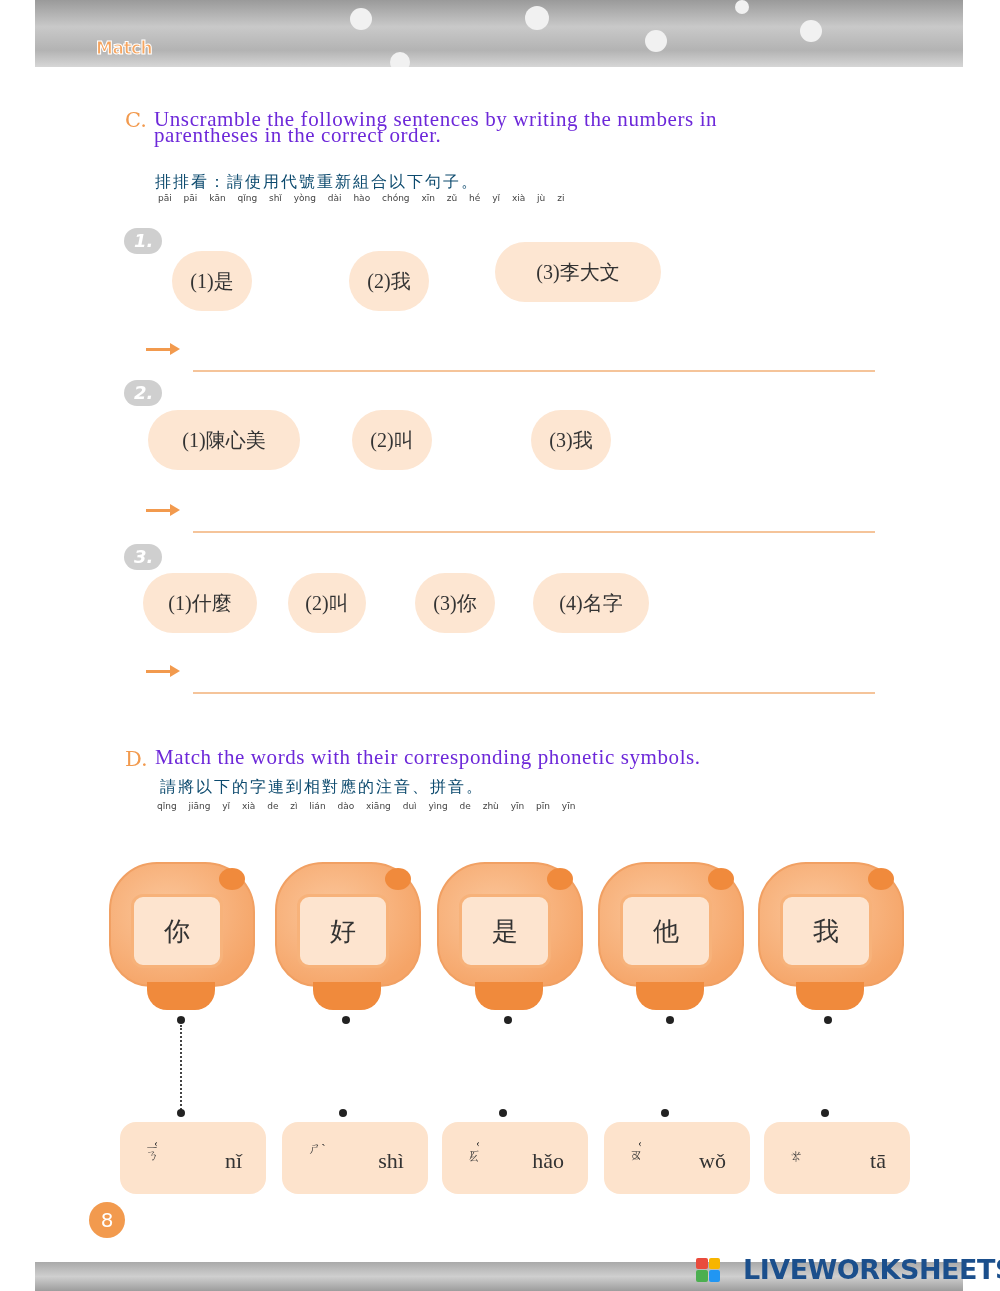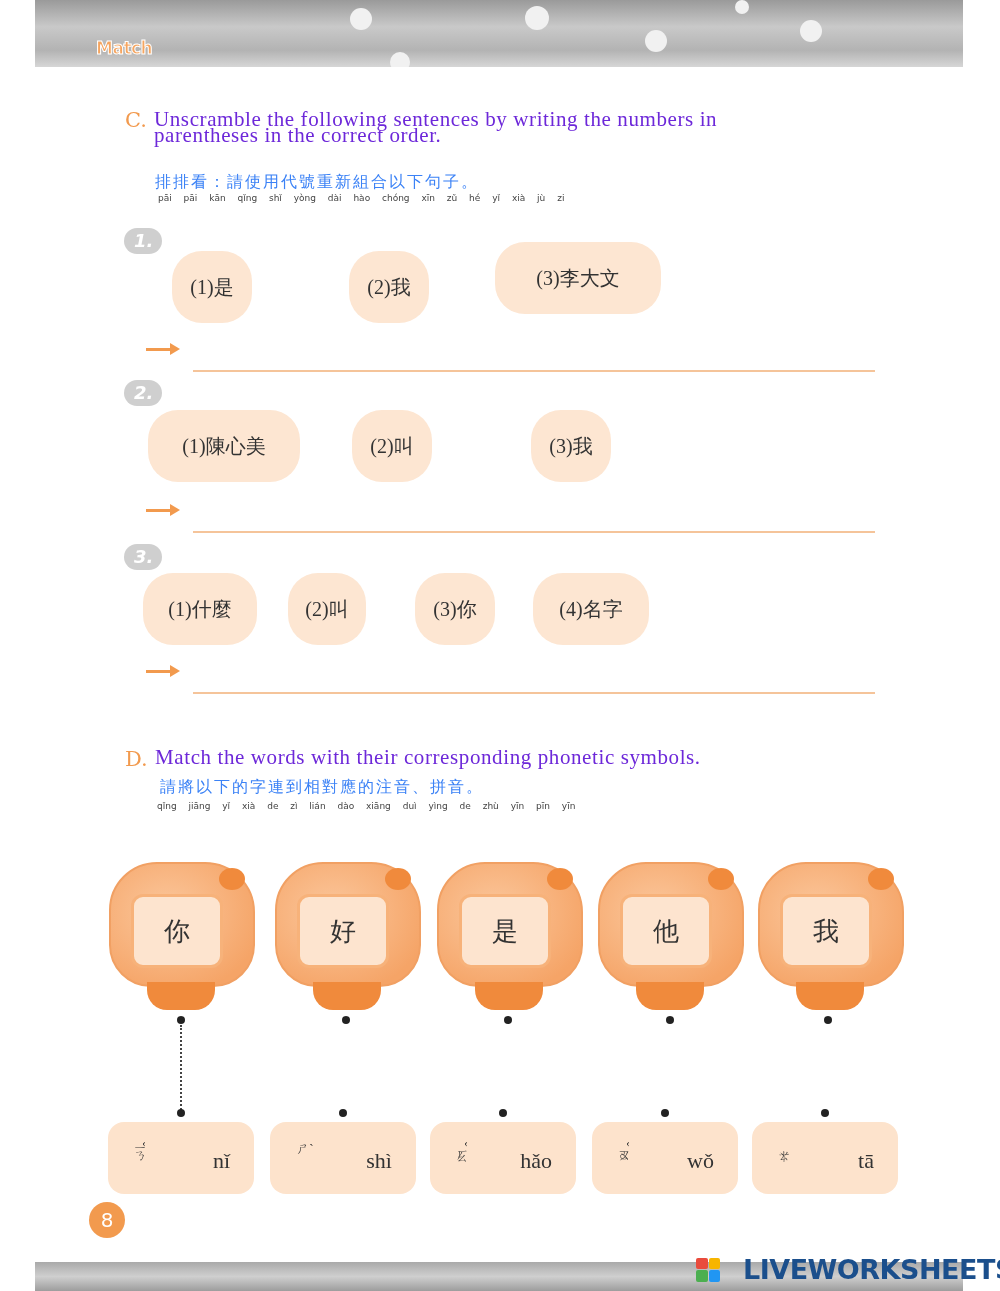--- a/index.html
+++ b/index.html
@@ -7,41 +7,41 @@
   body{position:relative;font-family:"DejaVu Serif",serif;color:#3a3a3a;}
   .top-banner{position:absolute;left:35px;top:0;width:928px;height:67px;
     background:linear-gradient(180deg,#9a9a9a 0%,#c9c9c9 40%,#b3b3b3 75%,#d6d6d6 100%);overflow:hidden;}
   .top-banner .dot{position:absolute;border-radius:50%;background:#f1f1f1;}
   .hello{position:absolute;left:96px;top:38px;font-family:"DejaVu Sans",sans-serif;font-weight:bold;
     font-size:17px;color:#f6a55f;-webkit-text-stroke:1px #fff;letter-spacing:-0.5px;}
   .bottom-banner{position:absolute;left:35px;top:1262px;width:928px;height:29px;
     background:linear-gradient(180deg,#a9a9a9,#cfcfcf 50%,#9d9d9d);}
   .section-letter{position:absolute;font-size:21px;color:#f29a4e;font-family:"DejaVu Serif",serif;}
   .instruction{position:absolute;font-size:21px;color:#6d28d9;line-height:31px;font-family:"Liberation Serif",serif;letter-spacing:0.6px;}
-  .zh-line{position:absolute;font-size:16px;color:#3b82f6;font-family:"DejaVu Sans",sans-serif;white-space:nowrap;letter-spacing:2px;}
+  .zh-line{position:absolute;font-size:16px;color:#0c4a6e;font-family:"DejaVu Sans",sans-serif;white-space:nowrap;letter-spacing:2px;}
   .pinyin-line{position:absolute;font-size:9px;color:#444;font-family:"DejaVu Sans",sans-serif;white-space:nowrap;word-spacing:9px;}
   .q-num{position:absolute;width:38px;height:26px;border-radius:13px;background:#cfcfcf;color:#fff;
     font-family:"DejaVu Sans",sans-serif;font-style:italic;font-weight:bold;font-size:18px;padding-left:10px;line-height:26px;}
-  .chip{position:absolute;height:72px;border-radius:30px;background:#fde6d2;font-size:20px;color:#333;
+  .chip{position:absolute;height:60px;border-radius:30px;background:#fde6d2;font-size:20px;color:#333;
     font-family:"Liberation Serif",serif;display:flex;align-items:center;justify-content:center;}
   .arrow{position:absolute;width:36px;height:12px;}
   .arrow::before{content:"";position:absolute;left:0;top:5px;width:28px;height:3px;background:#f29a4e;}
   .arrow::after{content:"";position:absolute;right:2px;top:0;border-left:10px solid #f29a4e;border-top:6px solid transparent;border-bottom:6px solid transparent;}
   .answer-line{position:absolute;left:193px;width:682px;height:2px;background:#f5c49a;}
   .mascot{position:absolute;width:146px;height:150px;}
   .mascot .body{position:absolute;left:0;top:0;width:146px;height:125px;border-radius:48px 50px 42px 42px;
     background:radial-gradient(ellipse at 40% 40%,#fbc79c,#f5a467 80%);border:2px solid #f1a063;}
   .mascot .ear{position:absolute;right:10px;top:6px;width:26px;height:22px;border-radius:50%;background:#f08a3c;}
   .mascot .screen{position:absolute;left:22px;top:32px;width:92px;height:74px;border-radius:12px;background:#fde4cf;
     border:3px solid #f7b27a;display:flex;align-items:center;justify-content:center;font-size:26px;color:#333;font-family:"DejaVu Serif",serif;}
   .mascot .base{position:absolute;left:38px;top:120px;width:68px;height:28px;border-radius:0 0 20px 20px;background:#f08a3c;}
   .dotpt{position:absolute;width:8px;height:8px;border-radius:50%;background:#222;}
   .dotted{position:absolute;left:180px;top:1025px;height:88px;border-left:2px dotted #444;}
   .card{position:absolute;top:1122px;width:146px;height:72px;border-radius:16px;background:#fde3cc;
-    font-family:"Liberation Serif",serif;color:#333;}
+    font-family:"Liberation Serif",serif;color:#333;margin-left:12px;}
   .card .zy{position:absolute;left:26px;top:20px;font-size:13px;font-family:Liberation Serif, serif;line-height:13px;}
   .card .py{position:absolute;right:24px;top:26px;font-size:22px;}
   .page-num{position:absolute;left:89px;top:1202px;width:36px;height:36px;border-radius:50%;background:#f29a4e;
     color:#fff;font-size:20px;display:flex;align-items:center;justify-content:center;font-family:"DejaVu Sans",sans-serif;}
   .lw-logo{position:absolute;left:696px;top:1254px;display:flex;align-items:center;gap:21px;}
   .lw-box{width:24px;height:24px;display:grid;grid-template-columns:1fr 1fr;gap:1px;margin-right:2px;}
   .lw-box span{display:block;border-radius:2px;}
   .lw-text{font-family:"DejaVu Sans",sans-serif;font-weight:bold;font-size:27px;color:#1b4f8c;letter-spacing:-0.5px;}
 </style>
 </head>

